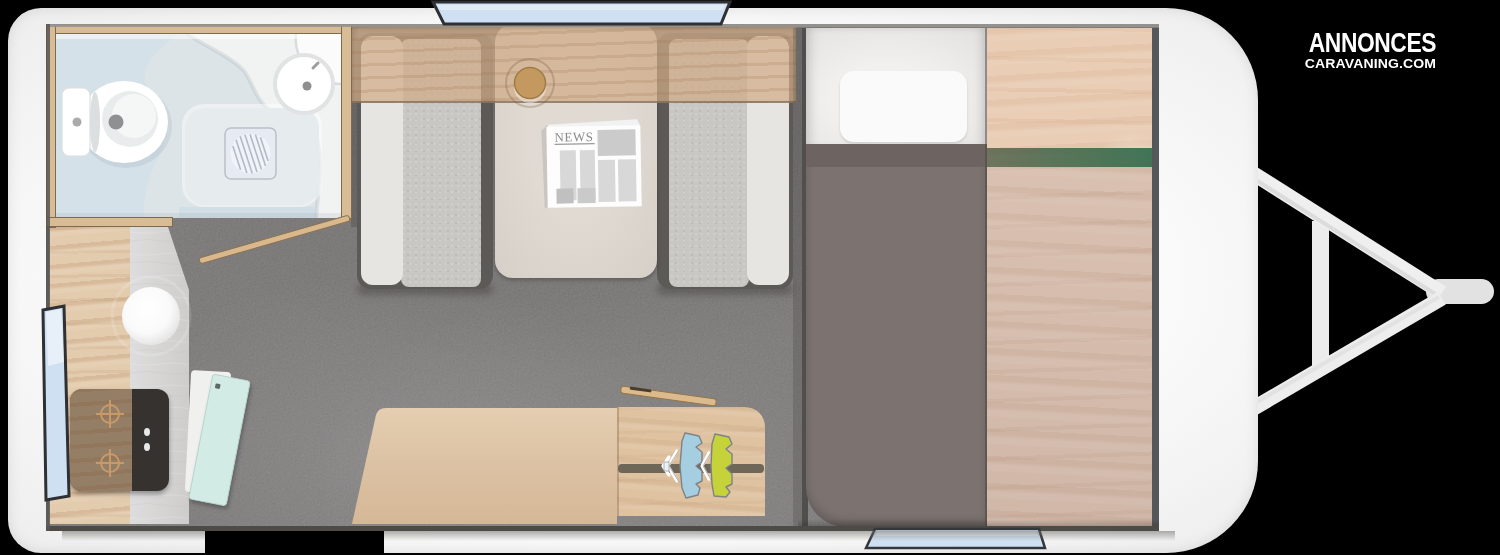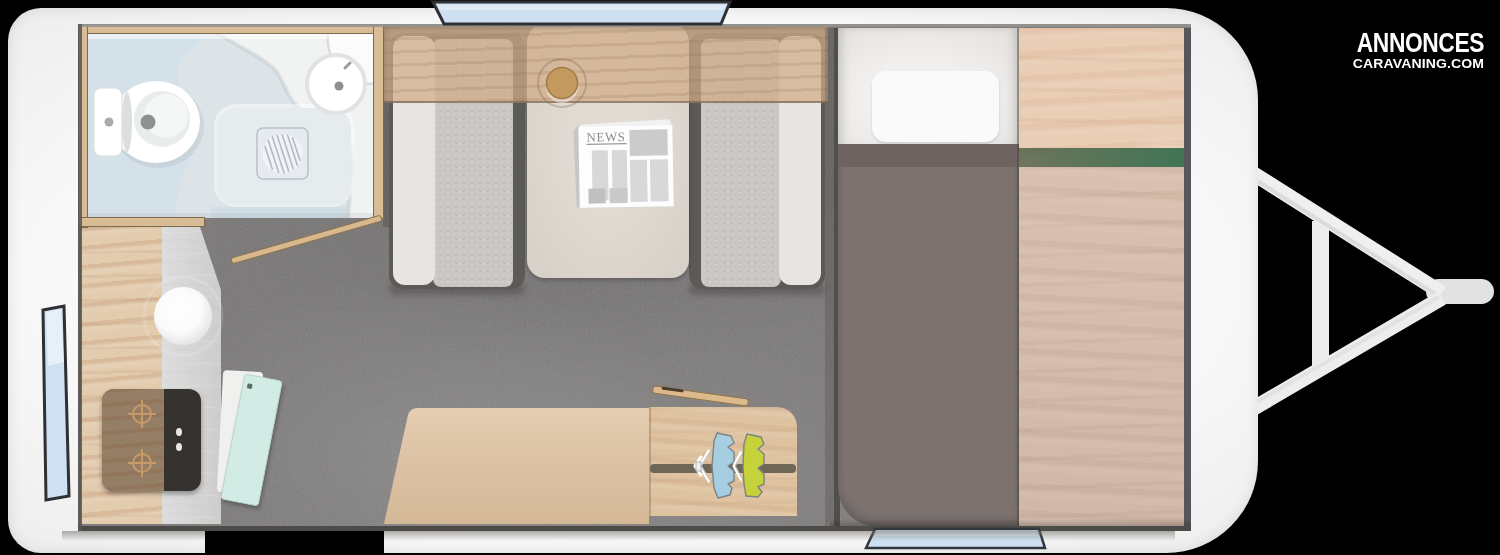--- a/index.html
+++ b/index.html
@@ -25,21 +25,21 @@
     <g>
       <line x1="14" y1="268" x2="202" y2="158" stroke="#ededed" stroke-width="15"></line>
       <line x1="17" y1="262" x2="199" y2="157" stroke="#e2e2e2" stroke-width="4"></line>
     </g>
   </svg>
 
   <div class="abs" style="left:8px;top:8px;width:1250px;height:545px;border-radius:33px 92px 92px 33px;
     background:radial-gradient(ellipse at 50% 50%, #fafafa 60%, #ededed 100%);
     box-shadow:inset 0 0 14px rgba(0,0,0,0.10);"></div>
 
-  <div class="abs" id="interior" style="left:78px;top:24px;width:1113px;height:507px;background:#7a7777;">
+  <div class="abs" id="interior" style="left:46px;top:24px;width:1113px;height:507px;background:#7a7777;">
 
     <div class="abs" style="left:0;top:0;width:1113px;height:507px;
       background:
         radial-gradient(ellipse 420px 260px at 30% 85%, rgba(255,255,255,0.10), rgba(255,255,255,0) 70%),
         radial-gradient(ellipse 500px 300px at 55% 90%, rgba(255,255,255,0.08), rgba(255,255,255,0) 70%),
         radial-gradient(ellipse 600px 400px at 45% 10%, rgba(0,0,0,0.10), rgba(0,0,0,0) 75%),
         #716e6e;"></div>
     <svg class="abs" style="left:0;top:0;" width="1113" height="507" viewBox="0 0 1113 507">
       <filter id="noise">
           <feTurbulence type="fractalNoise" baseFrequency="0.55" numOctaves="2" stitchTiles="stitch"></feTurbulence>
@@ -314,18 +314,18 @@
   <svg class="abs" style="left:860px;top:526px;" width="192" height="29" viewBox="0 0 192 29">
     <polygon points="15,3 179,3 185,22 6,22" fill="#cfe0f2" stroke="#33363a" stroke-width="2.5"></polygon>
     <polygon points="18,5 176,5 178,10 15,10" fill="rgba(255,255,255,0.5)"></polygon>
   </svg>
 
   <div class="abs" style="left:62px;top:531px;width:1113px;height:10px;
     background:linear-gradient(to bottom, rgba(110,108,104,0.55), rgba(110,108,104,0));"></div>
 
   <div class="abs" style="left:205px;top:531px;width:179px;height:24px;background:#000;"></div>
 
-  <div class="abs" style="left:1318px;top:30px;width:166px;text-align:right;color:#fff;line-height:1;">
+  <div class="abs" style="left:1270px;top:30px;width:166px;text-align:right;color:#fff;line-height:1;">
     <div style="font-size:27px;font-weight:bold;letter-spacing:-0.5px;transform:scaleX(0.845);transform-origin:right;">ANNONCES</div>
     <div style="font-size:13.5px;font-weight:bold;letter-spacing:0.1px;margin-top:0px;transform:scaleX(1.04);transform-origin:right;">CARAVANING.COM</div>
   </div>
 
 </div>
 
 </body></html>

